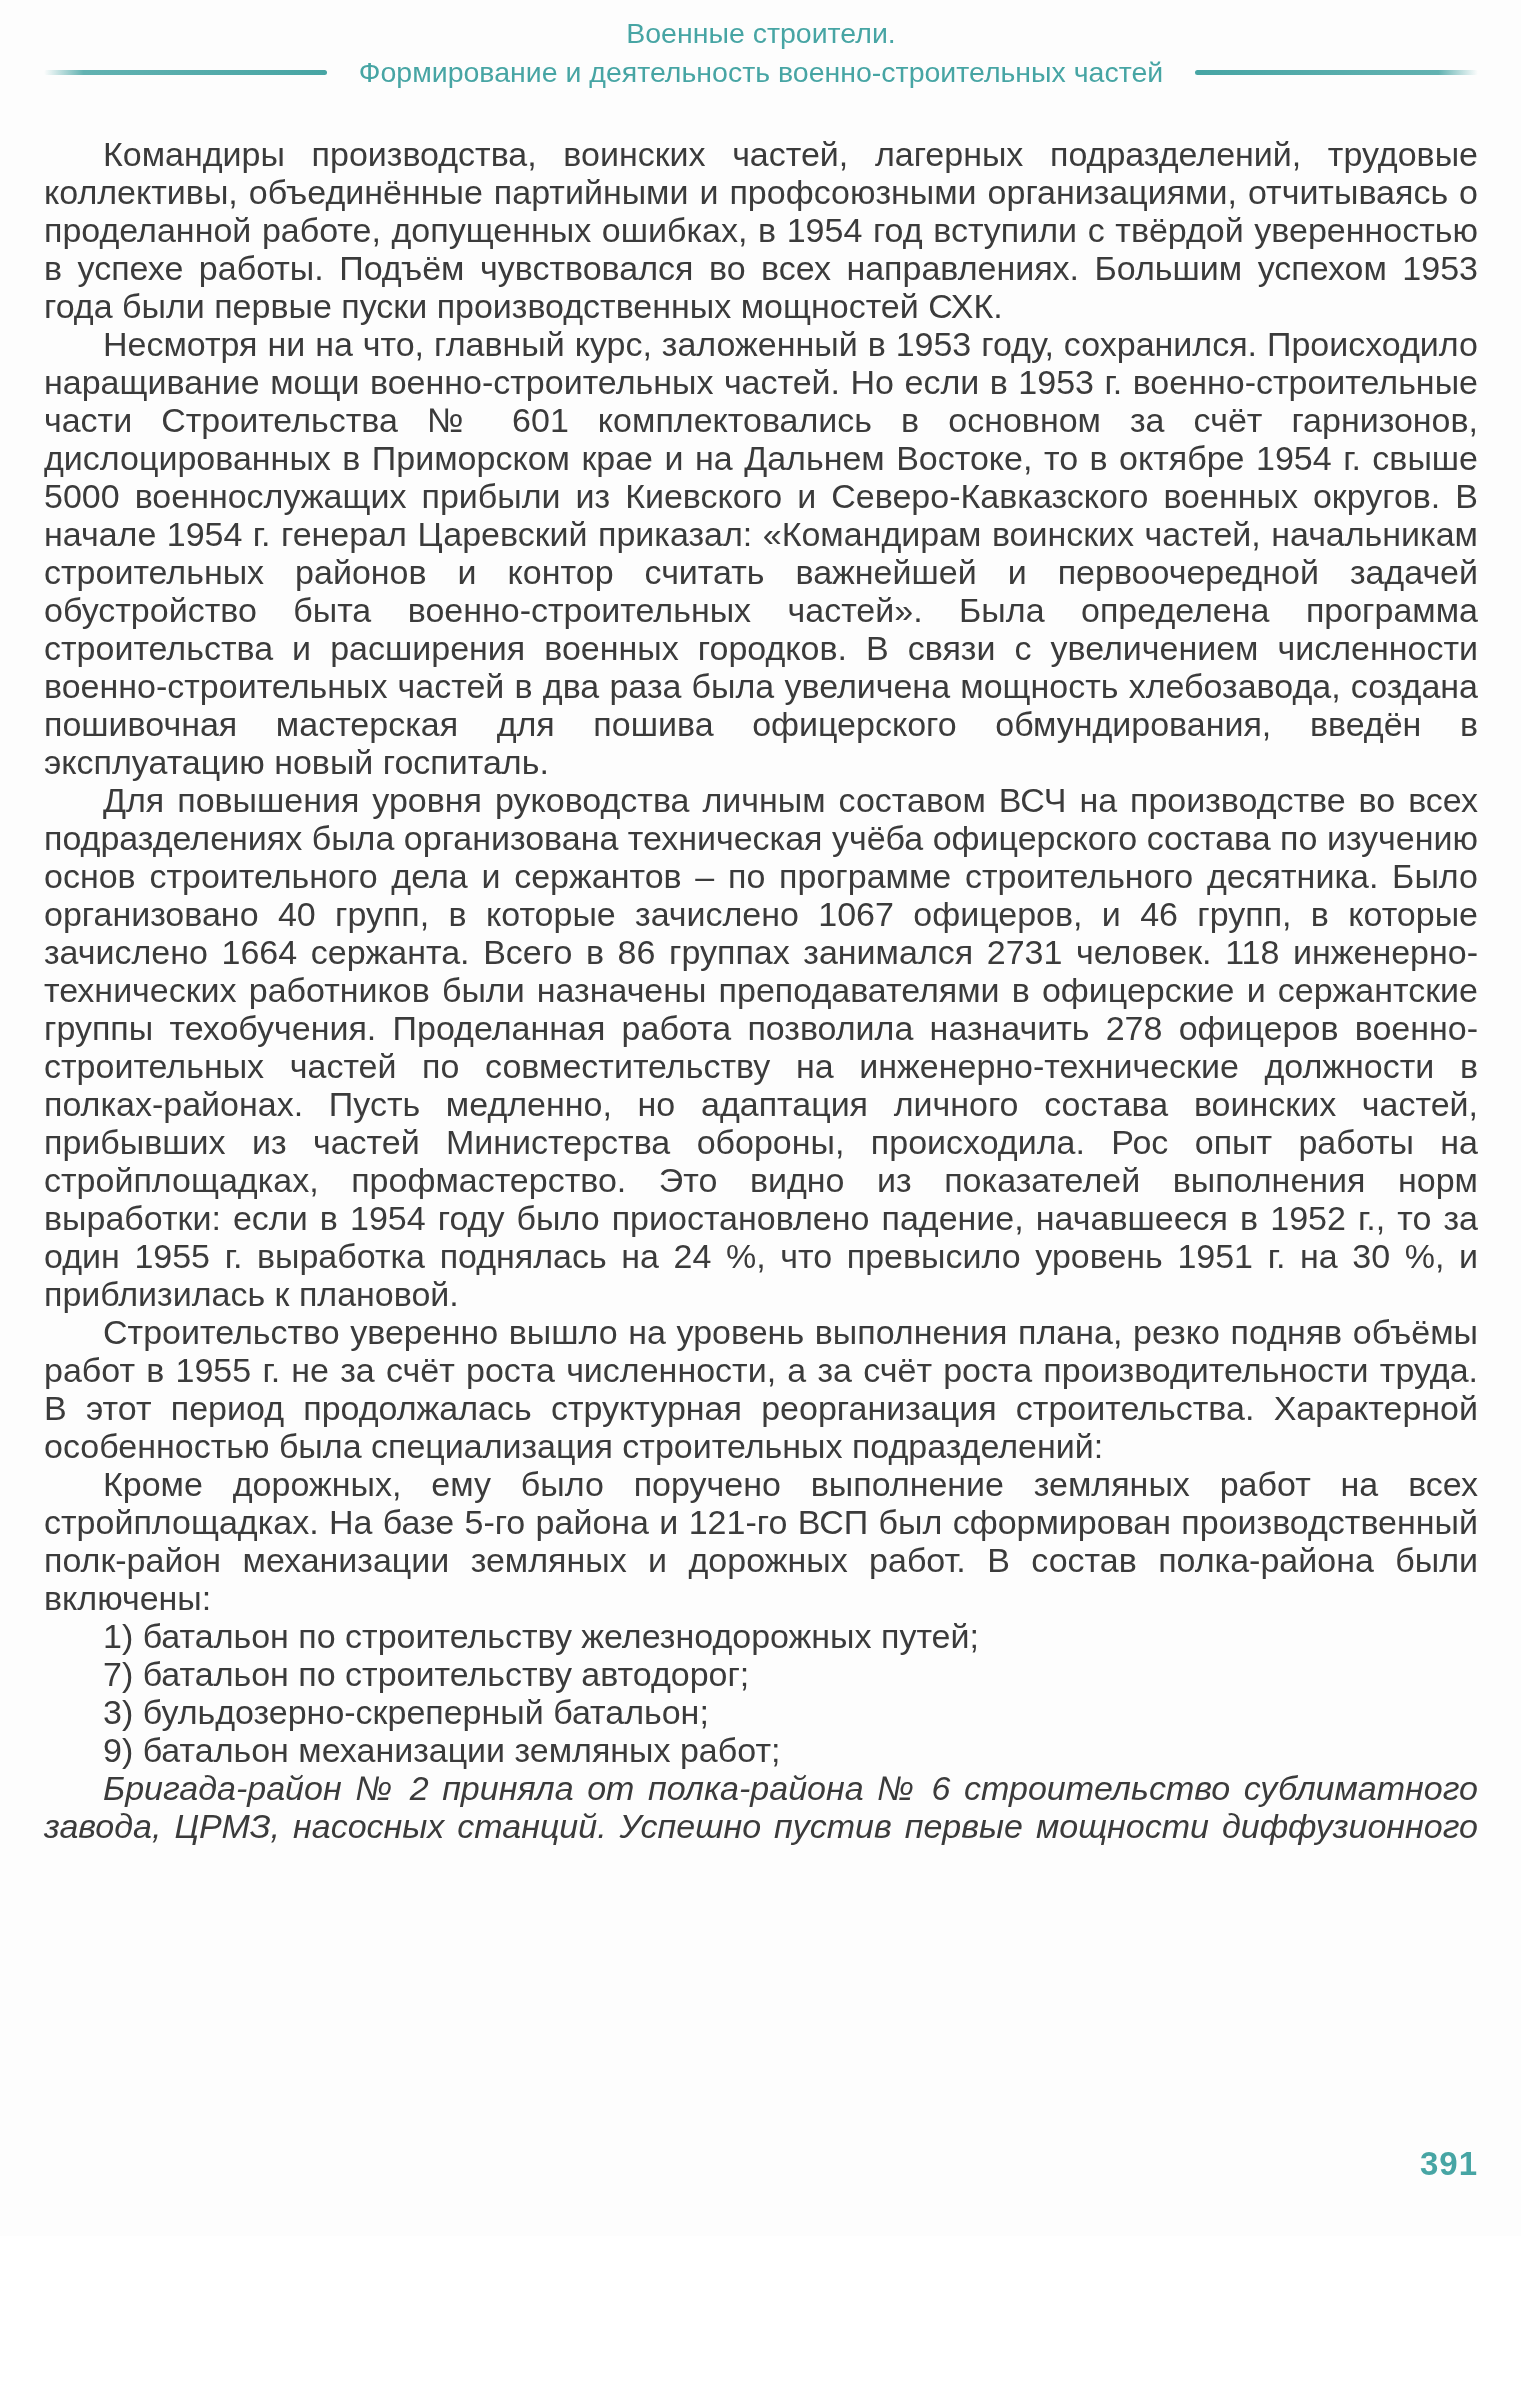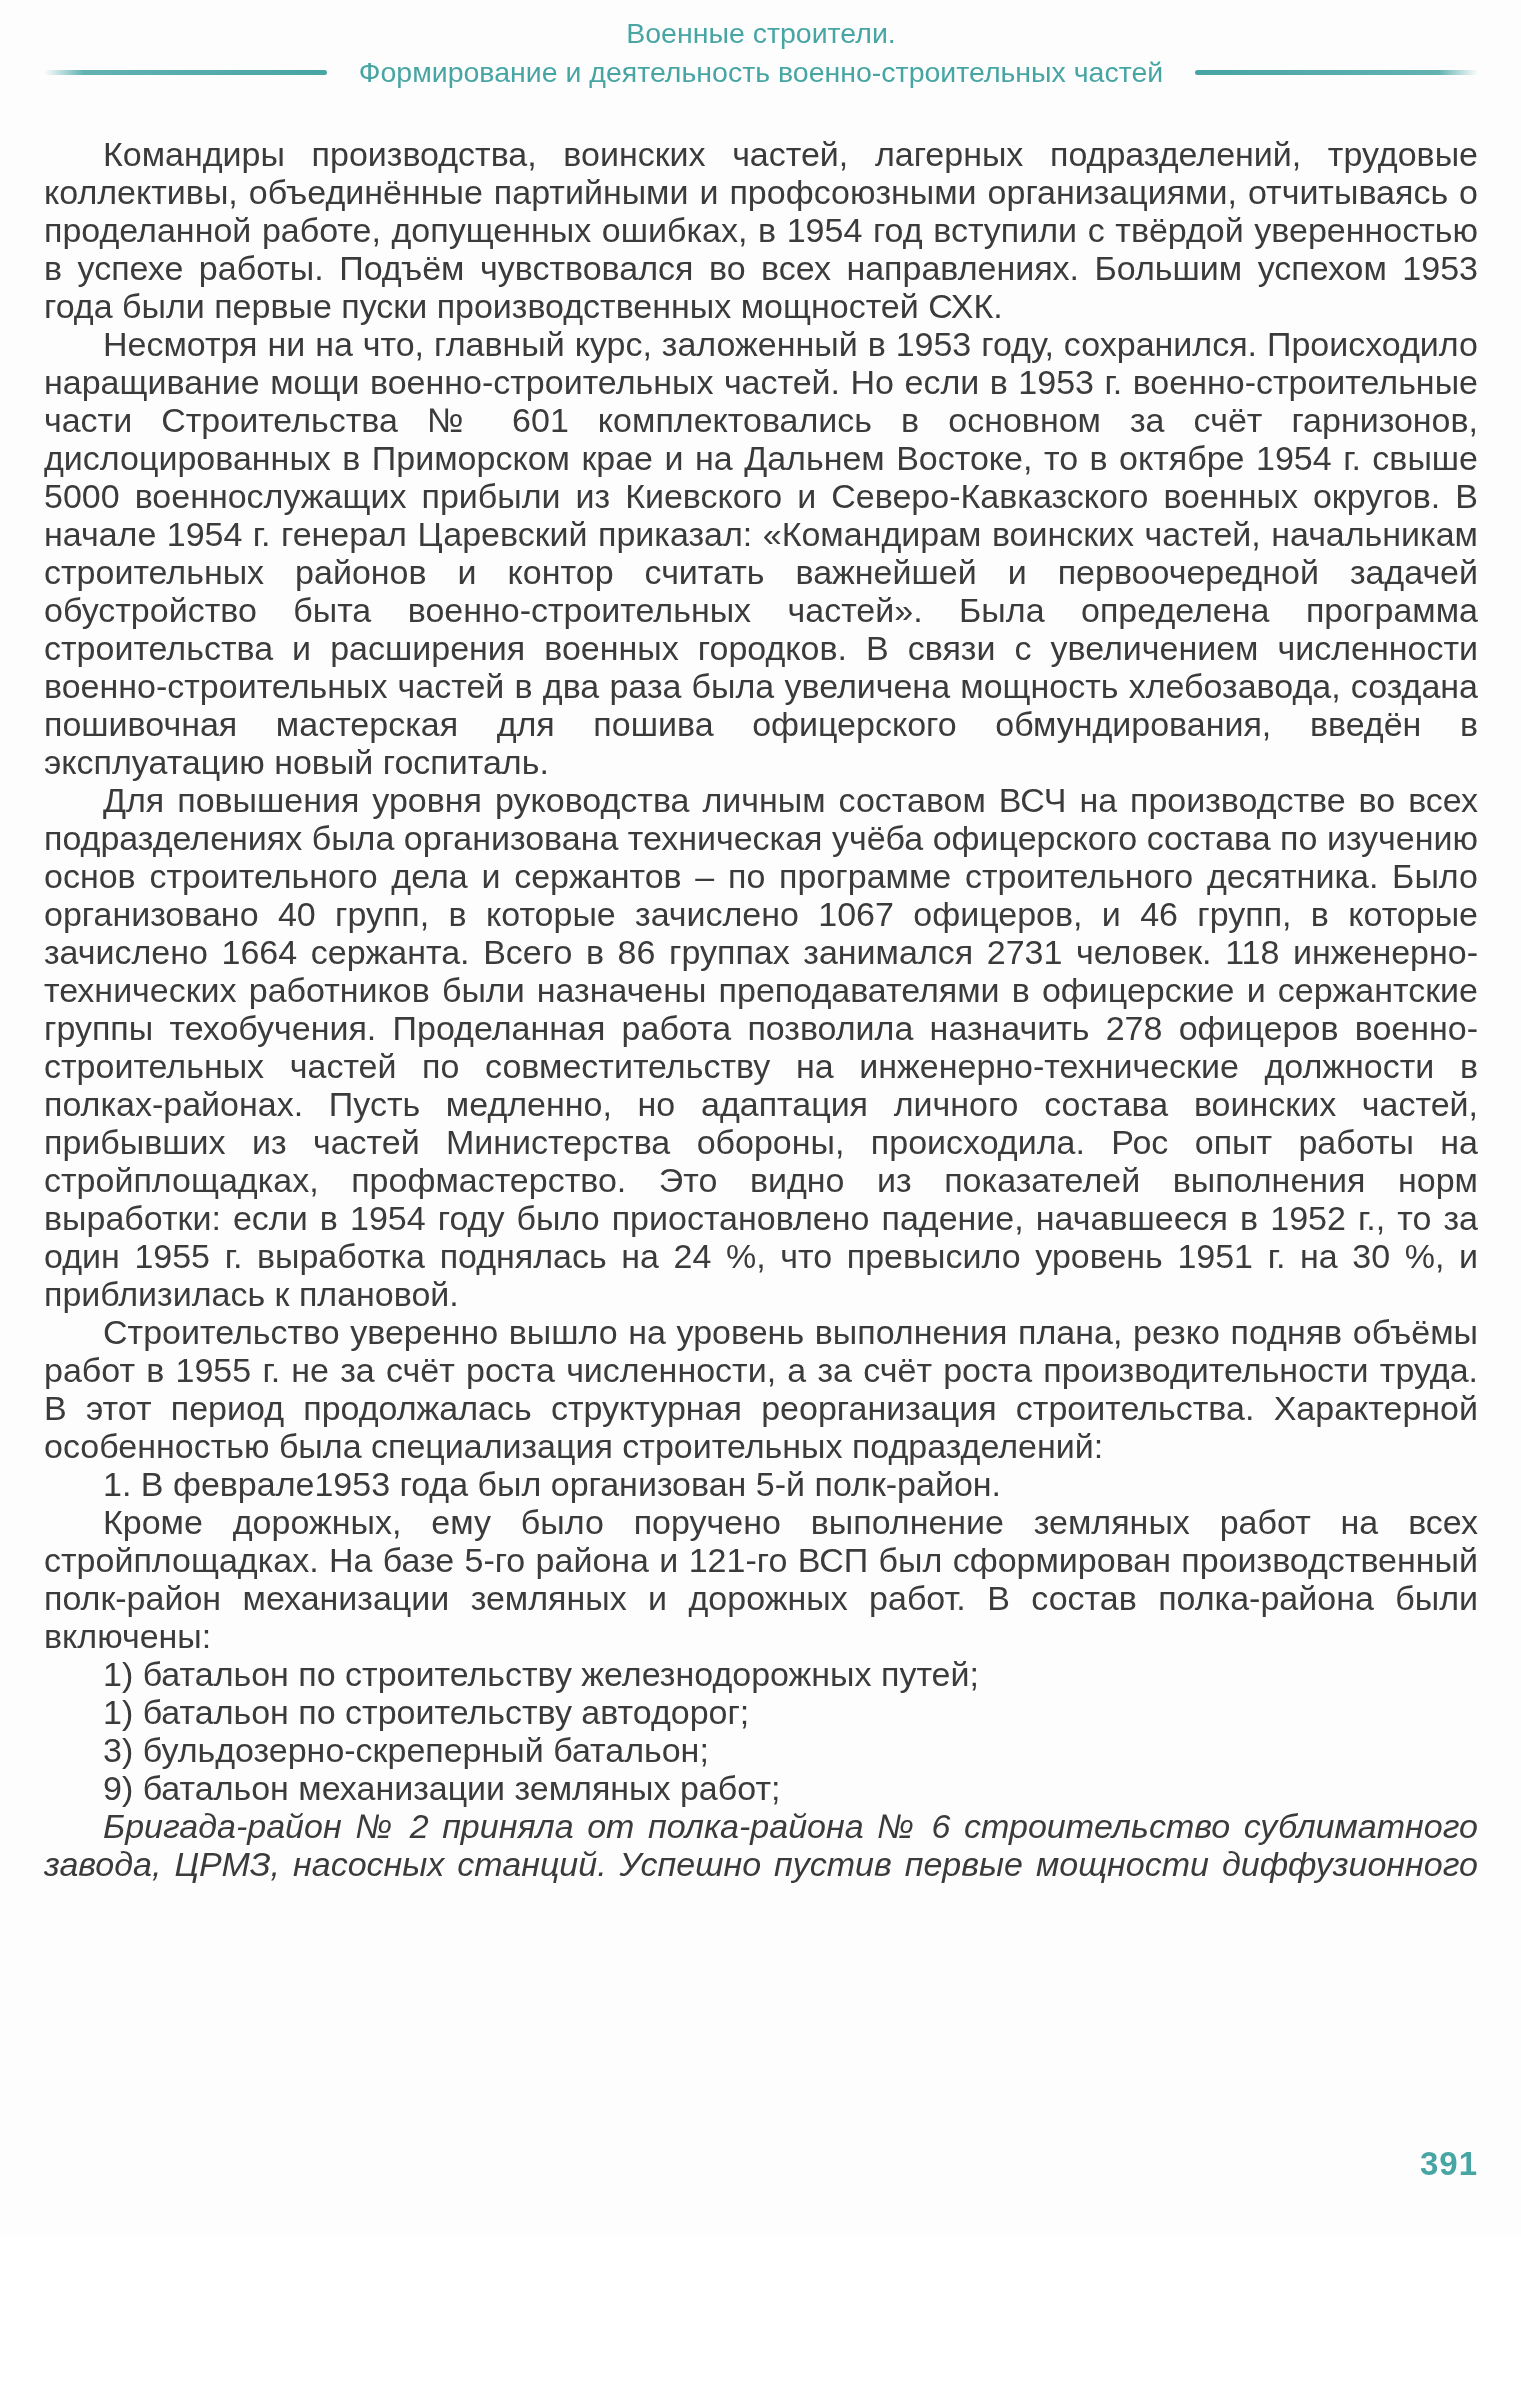--- a/index.html
+++ b/index.html
@@ -65,24 +65,23 @@
       <div class="hdr-line2">Формирование и деятельность военно-строительных частей</div>
       <span class="rule rule-right"></span>
     </div>
   </header>
 
   <main class="body">
     <p>Командиры производства, воинских частей, лагерных подразделений, трудовые коллективы, объединённые партийными и профсоюзными организациями, отчитываясь о проделанной работе, допущенных ошибках, в 1954 год вступили с твёрдой уверенностью в успехе работы. Подъём чувствовался во всех направлениях. Большим успехом 1953 года были первые пуски производственных мощностей СХК.</p>
     <p>Несмотря ни на что, главный курс, заложенный в 1953 году, сохранился. Происходило наращивание мощи военно-строительных частей. Но если в 1953 г. военно-строительные части Строительства № 601 комплектовались в основном за счёт гарнизонов, дислоцированных в Приморском крае и на Дальнем Востоке, то в октябре 1954 г. свыше 5000 военнослужащих прибыли из Киевского и Северо-Кавказского военных округов. В начале 1954 г. генерал Царевский приказал: «Командирам воинских частей, начальникам строительных районов и контор считать важнейшей и первоочередной задачей обустройство быта военно-строительных частей». Была определена программа строительства и расширения военных городков. В связи с увеличением численности военно-строительных частей в два раза была увеличена мощность хлебозавода, создана пошивочная мастерская для пошива офицерского обмундирования, введён в эксплуатацию новый госпиталь.</p>
     <p>Для повышения уровня руководства личным составом ВСЧ на производстве во всех подразделениях была организована техническая учёба офицерского состава по изучению основ строительного дела и сержантов – по программе строительного десятника. Было организовано 40 групп, в которые зачислено 1067 офицеров, и 46 групп, в которые зачислено 1664 сержанта. Всего в 86 группах занимался 2731 человек. 118 инженерно-технических работников были назначены преподавателями в офицерские и сержантские группы техобучения. Проделанная работа позволила назначить 278 офицеров военно-строительных частей по совместительству на инженерно-технические должности в полках-районах. Пусть медленно, но адаптация личного состава воинских частей, прибывших из частей Министерства обороны, происходила. Рос опыт работы на стройплощадках, профмастерство. Это видно из показателей выполнения норм выработки: если в 1954 году было приостановлено падение, начавшееся в 1952 г., то за один 1955 г. выработка поднялась на 24 %, что превысило уровень 1951 г. на 30 %, и приблизилась к плановой.</p>
     <p>Строительство уверенно вышло на уровень выполнения плана, резко подняв объёмы работ в 1955 г. не за счёт роста численности, а за счёт роста производительности труда. В этот период продолжалась структурная реорганизация строительства. Характерной особенностью была специализация строительных подразделений:</p>
-    <p>1. В феврале1953 года был организован 5-й полк-район.</p>
     <p>Кроме дорожных, ему было поручено выполнение земляных работ на всех стройплощадках. На базе 5-го района и 121-го ВСП был сформирован производственный полк-район механизации земляных и дорожных работ. В состав полка-района были включены:</p>
     <p>1) батальон по строительству железнодорожных путей;</p>
-    <p>1) батальон по строительству автодорог;</p>
+    <p>7) батальон по строительству автодорог;</p>
     <p>3) бульдозерно-скреперный батальон;</p>
     <p>9) батальон механизации земляных работ;</p>
     <p class="cut">Бригада-район № 2 приняла от полка-района № 6 строительство сублиматного завода, ЦРМЗ, насосных станций. Успешно пустив первые мощности диффузионного</p>
   </main>
 
   <footer class="pg-footer">
     <div class="pagenum">391</div>
   </footer>
 
 </div>

